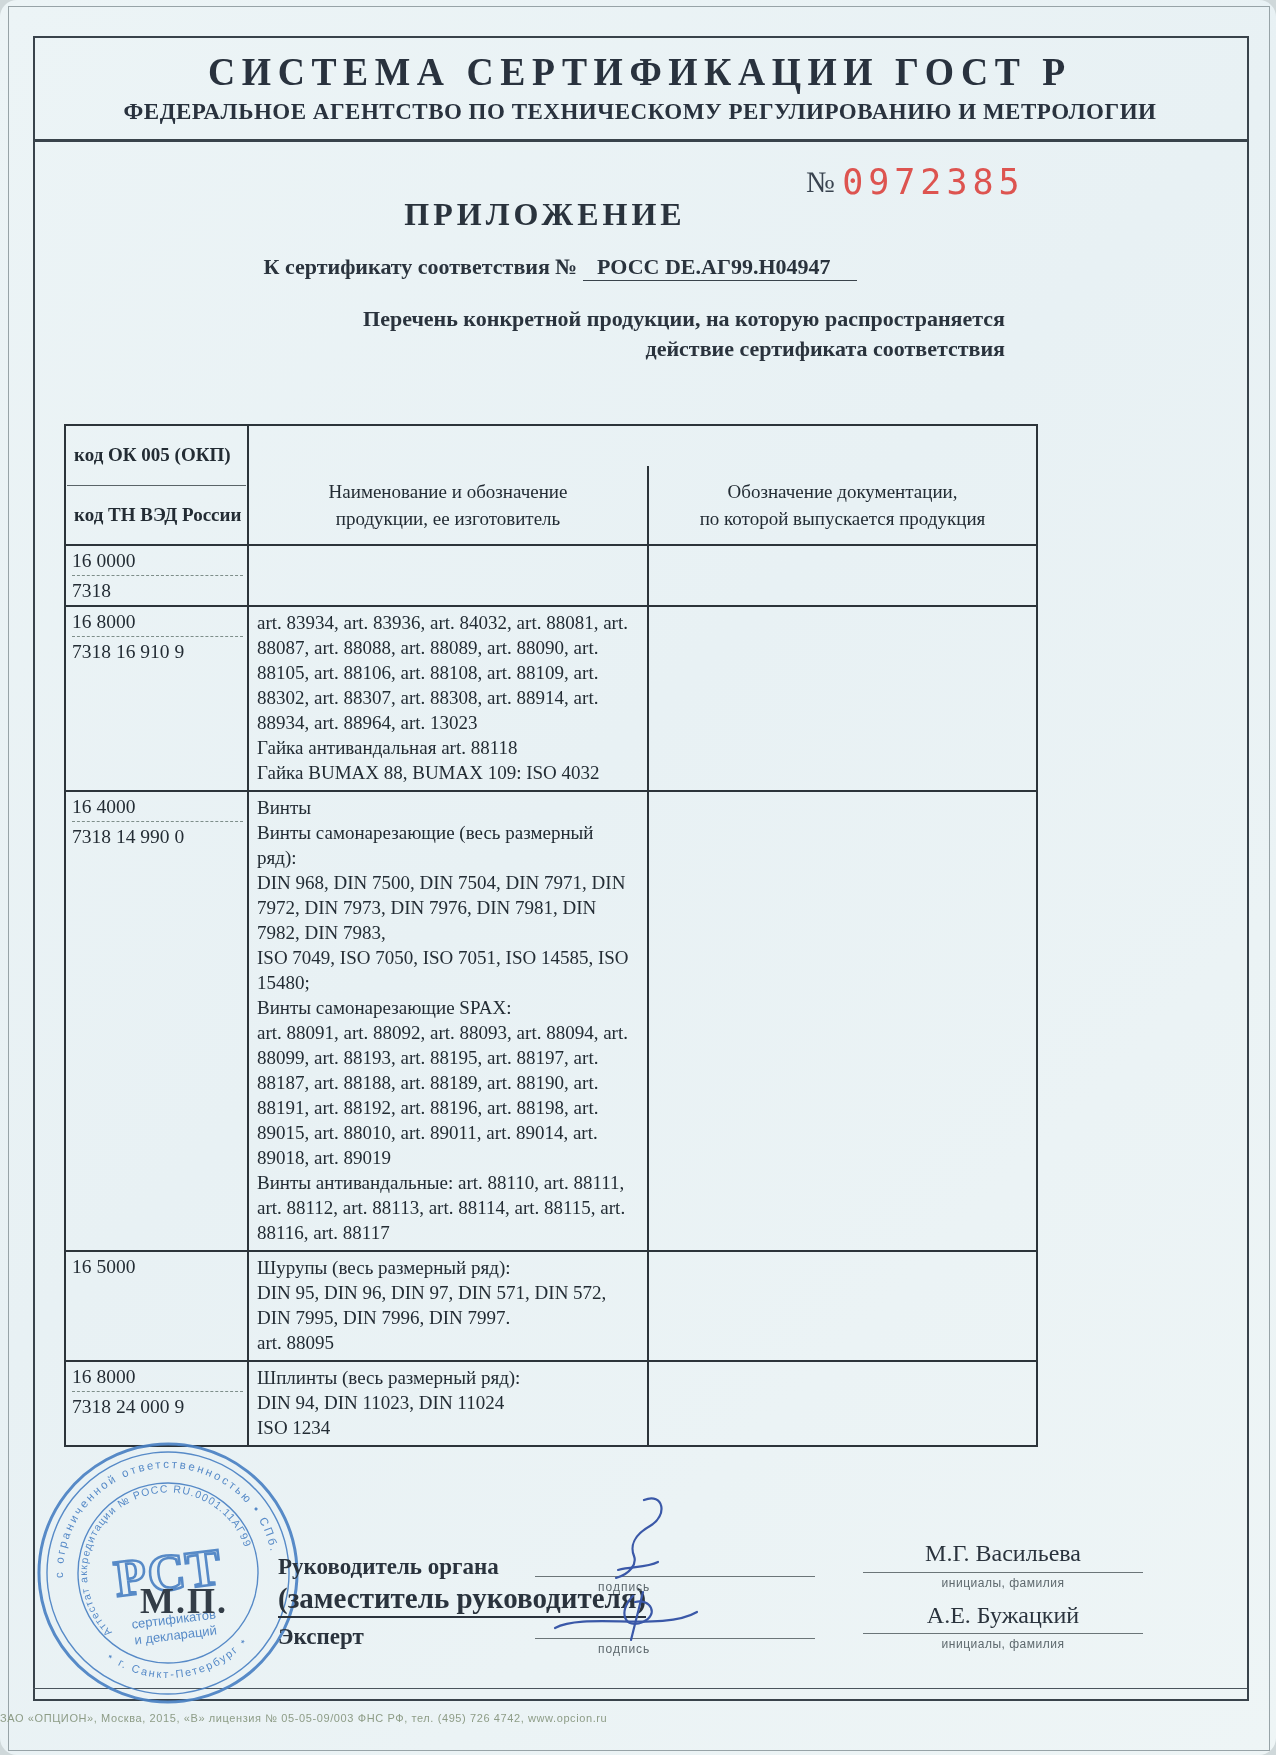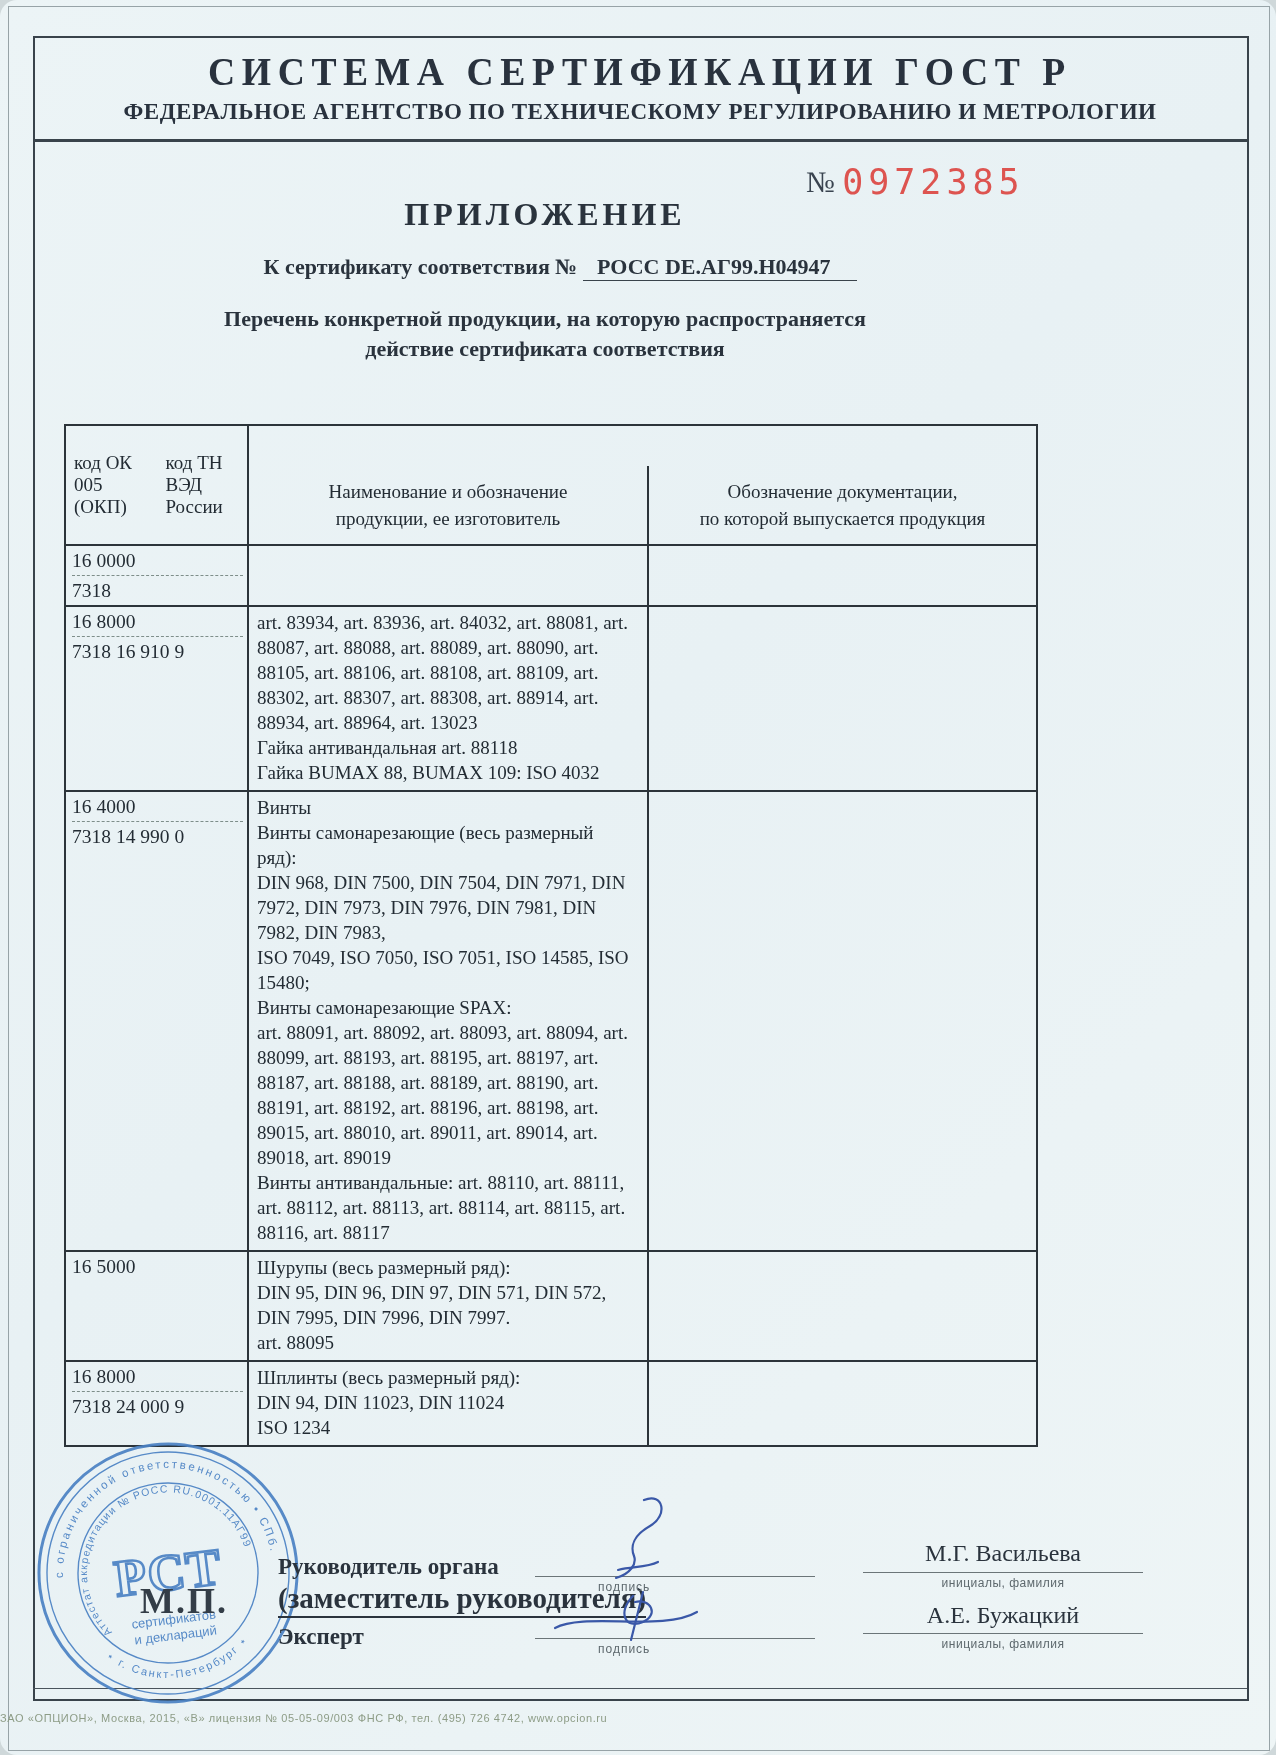--- a/index.html
+++ b/index.html
@@ -20,30 +20,30 @@
     letter-spacing:.5px;color:#29323e;transform:scaleX(.96);transform-origin:center;}
 
   .form-no{left:806px;top:162px;font-size:30px;color:#3a4450;}
   .form-no-val{font-family:"DejaVu Sans Mono",monospace;font-size:35px;letter-spacing:5px;
     color:#dd5450;font-weight:400;vertical-align:-2px;}
 
   .doc-title{left:180px;top:196px;width:730px;text-align:center;font-size:32px;font-weight:bold;
     letter-spacing:4px;color:#2a333d;}
   .cert-line{left:100px;top:254px;width:920px;text-align:center;font-size:22px;font-weight:bold;color:#2a333d;}
   .cert-num{border-bottom:1.5px solid #39434b;padding:0 26px 1px 14px;font-weight:bold;}
-  .subtitle{left:85px;top:304px;width:920px;text-align:center;font-size:22px;font-weight:bold;
+  .subtitle{left:85px;top:304px;width:920px;text-align:right;font-size:22px;font-weight:bold;
     color:#2a333d;white-space:pre-line;line-height:30px;}
 
   .tbl{left:64px;top:424px;width:974px;border:2.5px solid #2c343a;box-sizing:border-box;}
   .t-head{display:grid;grid-template-columns:183px 400px 1fr;height:118px;border-bottom:2.5px solid #2c343a;}
   .t-row{display:grid;grid-template-columns:183px 400px 1fr;border-bottom:2px solid #2c343a;}
   .t-row:last-child{border-bottom:none;}
   .c1{border-right:2px solid #2c343a;}
   .c2{border-right:2px solid #2c343a;}
-  .hc1{display:flex;flex-direction:row;font-size:19px;}
+  .hc1{display:flex;flex-direction:column;font-size:19px;font-weight:bold;}
   .hc1 .half{flex:1;display:flex;align-items:center;padding-left:8px;}
   .hc1 .split{border-top:1.5px solid #5a6468;margin:0 1px;}
   .hc-mid,.hc-right{display:flex;align-items:center;justify-content:center;text-align:center;
     font-size:19px;white-space:pre-line;line-height:27px;margin-top:40px;}
   .code-cell{font-size:19.5px;line-height:25px;padding:2px 4px 2px 6px;}
   .code-div{border-top:1.5px dashed #7e8e8a;margin:2px 0;}
   .name-cell{font-size:19px;line-height:25px;padding:3px 0 5px 8px;white-space:pre-line;}
   .docs-cell{font-size:19px;padding:3px 6px;}
 
   .stamp-wrap{left:33px;top:1438px;width:270px;height:270px;transform:rotate(-7deg);opacity:.92;}

